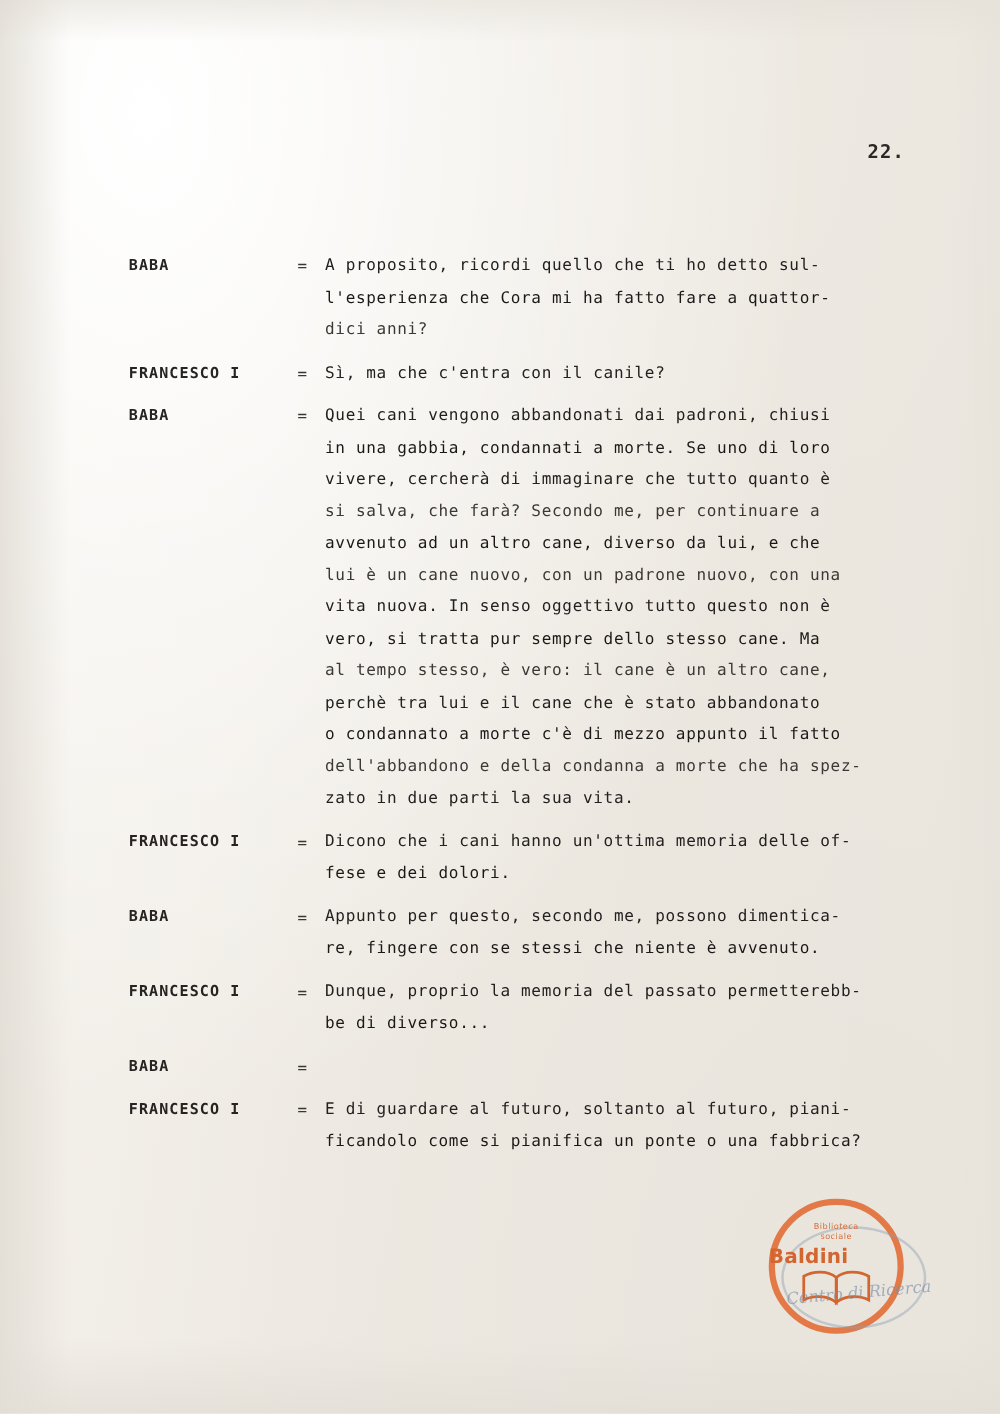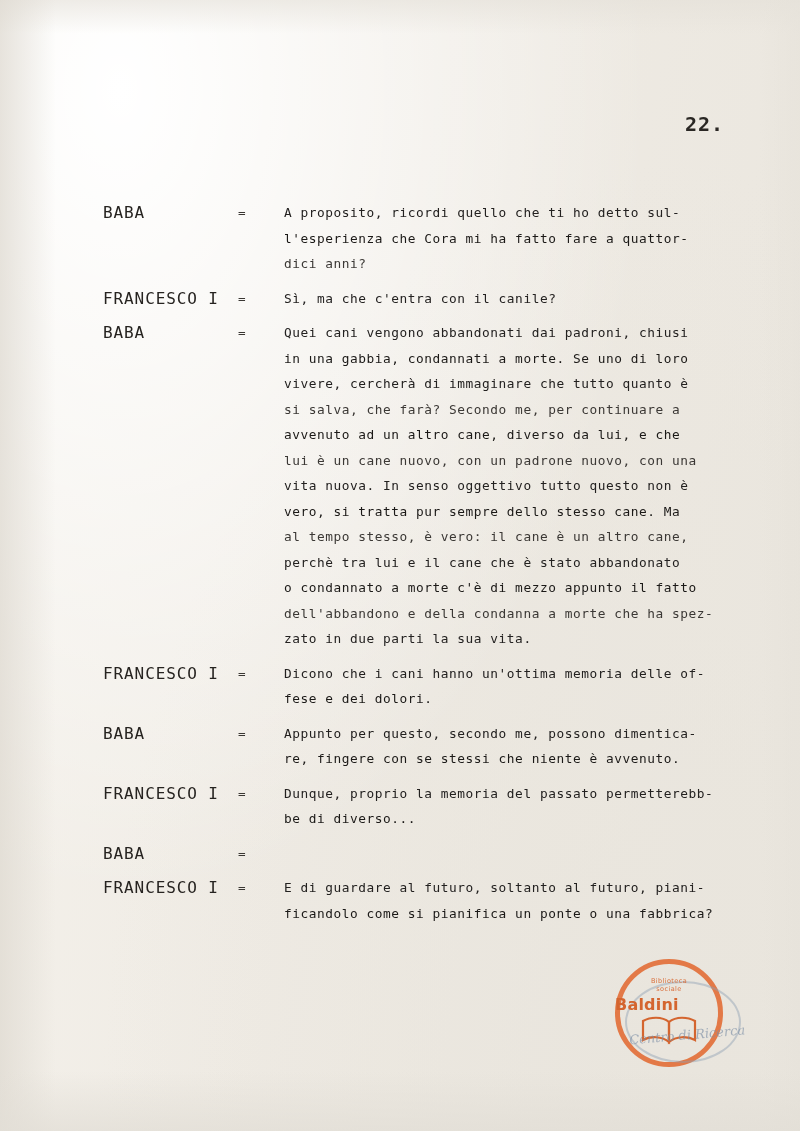--- a/index.html
+++ b/index.html
@@ -53,58 +53,58 @@
     right: 0; top: 0;
     width: 40px; height: 100%;
     background: linear-gradient(270deg, #e6e2da 0%, rgba(230,226,218,0) 100%);
     opacity: .6;
   }
 
   #page-number {
     position: absolute;
     right: 76px;
     top: 112px;
-    font-size: 20px;
+    font-size: 15px;
     font-weight: bold;
     letter-spacing: 1px;
     color: #2a2724;
   }
 
   #script-body {
     position: absolute;
     left: 103px;
     top: 200px;
     width: 660px;
   }
 
   .dialogue-row {
     display: flex;
     align-items: flex-start;
     margin-bottom: 9px;
   }
   .speaker {
     width: 135px;
     flex: 0 0 135px;
-    font-size: 16px;
+    font-size: 12px;
     line-height: 25.5px;
     letter-spacing: 0.9px;
     color: #262320;
     white-space: nowrap;
+    font-weight: bold;
   }
   .equals {
     width: 22px;
     flex: 0 0 22px;
     font-size: 12.6px;
     line-height: 25.5px;
     color: #3a3733;
     text-align: left;
   }
   .lines {
     flex: 1 1 auto;
-    margin-left: 24px;
   }
   .line {
     font-size: 12.8px;
     line-height: 25.5px;
     letter-spacing: 0.55px;
     color: #232120;
     white-space: pre;
   }
   .line.ink-light { color: #3b3835; }
   .line.ink-dark  { color: #1b1917; }

